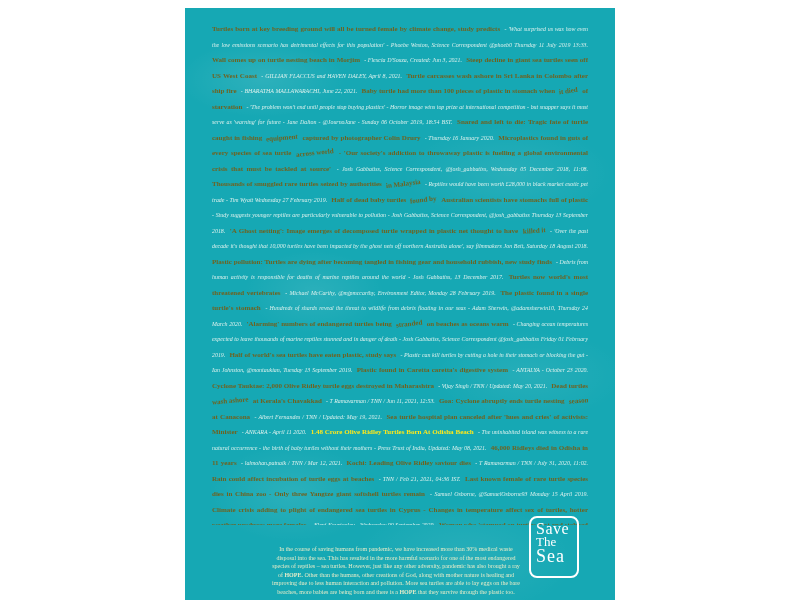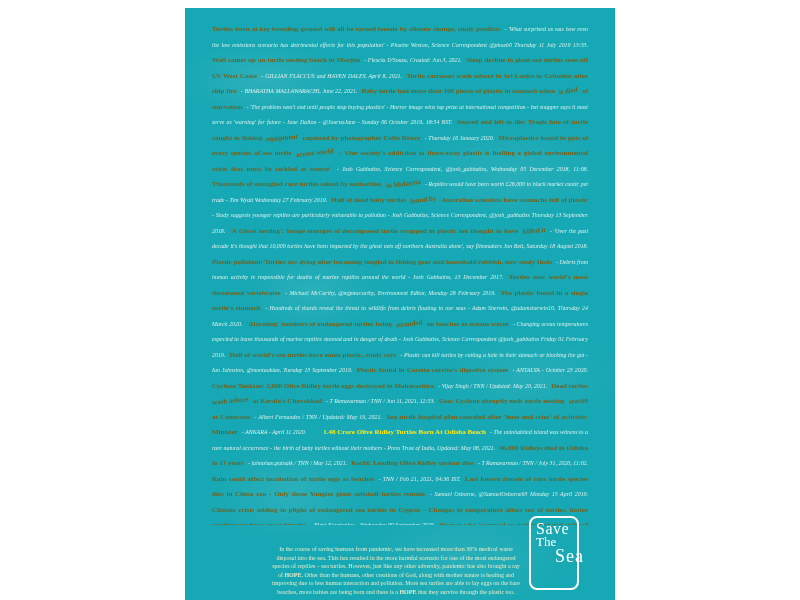--- a/index.html
+++ b/index.html
@@ -18,36 +18,36 @@
       radial-gradient(ellipse 160px 80px at 65% 93%, rgba(255,255,255,0.08), transparent 70%),
       var(--poster-bg,#16a8b4);
   }
   .collage{
     position:absolute;left:27px;right:27px;top:12px;height:505px;
     overflow:hidden;text-align:justify;line-height:11.5px;
   }
   .seg{ }
   .seg.h {font-weight:bold;font-size:7px;color:var(--headline,#6f6321);}
   .seg.a {font-style:italic;font-size:5.9px;color:var(--attrib,#ddf2ee);}
-  .seg.hy{font-weight:bold;font-size:7px;color:var(--highlight,#ffe81a);margin-left:13px;}
+  .seg.hy{font-weight:bold;font-size:7px;color:var(--highlight,#ffe81a);}
   .tilt{display:inline-block;}
   .footer-para{
     position:absolute;left:85px;top:537px;width:252px;
     font-size:6px;line-height:8.6px;text-align:center;
     color:var(--footer,#e6ecc8);
   }
   .footer-para .fb{font-weight:bold;}
   .logo{
-    position:absolute;left:344px;top:508px;width:50px;height:74px;
+    position:absolute;left:344px;top:508px;width:50px;height:62px;
     border:2px solid #ffffff;border-radius:8px;color:#ffffff;
     padding:2px 5px;box-sizing:border-box;text-align:left;
   }
   .logo .l1{font-size:16px;line-height:18px;letter-spacing:0.5px;}
   .logo .l2{font-size:13px;line-height:8px;}
-  .logo .l3{font-size:18px;line-height:20px;letter-spacing:1px;margin-left:19px;}
+  .logo .l3{font-size:18px;line-height:20px;letter-spacing:1px;}
 </style>
 </head>
 <body>
 
 <div class="poster">
   <div class="collage"><span class="seg h">Turtles born at key breeding ground will all be turned female by climate change, study predicts</span> <span class="seg a">- 'What surprised us was how even the low emissions scenario has detrimental effects for this population' - Phoebe Weston, Science Correspondent @phoeb0 Thursday 11 July 2019 13:33.</span> <span class="seg h">Wall comes up on turtle nesting beach in Morjim</span> <span class="seg a">- Flexcia D'Souza, Created: Jun 3, 2021.</span> <span class="seg h">Steep decline in giant sea turtles seen off US West Coast</span> <span class="seg a">- GILLIAN FLACCUS and HAVEN DALEY, April 8, 2021.</span> <span class="seg h">Turtle carcasses wash ashore in Sri Lanka in Colombo after ship fire</span> <span class="seg a">- BHARATHA MALLAWARACHI, June 22, 2021.</span> <span class="seg h">Baby turtle had more than 100 pieces of plastic in stomach when</span> <span class="seg h tilt" style="transform: rotate(-7deg);">it died</span> <span class="seg h">of starvation</span> <span class="seg a">- 'The problem won't end until people stop buying plastics' - Horror image wins top prize at international competition - but snapper says it must serve as 'warning' for future - Jane Dalton - @JournoJane - Sunday 06 October 2019, 18:54 BST.</span> <span class="seg h">Snared and left to die: Tragic fate of turtle caught in fishing</span> <span class="seg h tilt" style="transform: rotate(-5deg);">equipment</span> <span class="seg h">captured by photographer Colin Drury</span> <span class="seg a">- Thursday 16 January 2020.</span> <span class="seg h">Microplastics found in guts of every species of sea turtle</span> <span class="seg h tilt" style="transform: rotate(-6deg);">across world</span> <span class="seg h">- 'Our society's addiction to throwaway plastic is fuelling a global environmental crisis that must be tackled at source'</span> <span class="seg a">- Josh Gabbatiss, Science Correspondent, @josh_gabbatiss, Wednesday 05 December 2018, 11:08.</span> <span class="seg h">Thousands of smuggled rare turtles seized by authorities</span> <span class="seg h tilt" style="transform: rotate(-7deg);">in Malaysia</span> <span class="seg a">- Reptiles would have been worth £28,000 in black market exotic pet trade - Tim Wyatt Wednesday 27 February 2019.</span> <span class="seg h">Half of dead baby turtles</span> <span class="seg h tilt" style="transform: rotate(-6deg);">found by</span> <span class="seg h">Australian scientists have stomachs full of plastic</span> <span class="seg a">- Study suggests younger reptiles are particularly vulnerable to pollution - Josh Gabbatiss, Science Correspondent, @josh_gabbatiss Thursday 13 September 2018.</span> <span class="seg h">'A Ghost netting': Image emerges of decomposed turtle wrapped in plastic net thought to have</span> <span class="seg h tilt" style="transform: rotate(-4deg);">killed it</span> <span class="seg a">- 'Over the past decade it's thought that 10,000 turtles have been impacted by the ghost nets off northern Australia alone', say filmmakers Jon Bett, Saturday 18 August 2018.</span> <span class="seg h">Plastic pollution: Turtles are dying after becoming tangled in fishing gear and household rubbish, new study finds</span> <span class="seg a">- Debris from human activity is responsible for deaths of marine reptiles around the world - Josh Gabbatiss, 13 December 2017.</span> <span class="seg h">Turtles now world's most threatened vertebrates</span> <span class="seg a">- Michael McCarthy, @mjpmccarthy, Environment Editor, Monday 28 February 2019.</span> <span class="seg h">The plastic found in a single turtle's stomach</span> <span class="seg a">- Hundreds of shards reveal the threat to wildlife from debris floating in our seas - Adam Sherwin, @adamsherwin10, Thursday 24 March 2020.</span> <span class="seg h">'Alarming' numbers of endangered turtles being</span> <span class="seg h tilt" style="transform: rotate(-6deg);">stranded</span> <span class="seg h">on beaches as oceans warm</span> <span class="seg a">- Changing ocean temperatures expected to leave thousands of marine reptiles stunned and in danger of death - Josh Gabbatiss, Science Correspondent @josh_gabbatiss Friday 01 February 2019.</span> <span class="seg h">Half of world's sea turtles have eaten plastic, study says</span> <span class="seg a">- Plastic can kill turtles by cutting a hole in their stomach or blocking the gut - Ian Johnston, @montaukian, Tuesday 13 September 2019.</span> <span class="seg h">Plastic found in Caretta caretta's digestive system</span> <span class="seg a">- ANTALYA - October 23 2020.</span> <span class="seg h">Cyclone Tauktae: 2,000 Olive Ridley turtle eggs destroyed in Maharashtra</span> <span class="seg a">- Vijay Singh / TNN / Updated: May 20, 2021.</span> <span class="seg h">Dead turtles</span> <span class="seg h tilt" style="transform: rotate(-5deg);">wash ashore</span> <span class="seg h">at Kerala's Chavakkad</span> <span class="seg a">- T Ramavarman / TNN / Jun 11, 2021, 12:53.</span> <span class="seg h">Goa: Cyclone abruptly ends turtle nesting</span> <span class="seg h tilt" style="transform: rotate(-4deg);">season</span> <span class="seg h">at Canacona</span> <span class="seg a">- Albert Fernandes / TNN / Updated: May 19, 2021.</span> <span class="seg h">Sea turtle hospital plan canceled after 'hues and cries' of activists: Minister</span> <span class="seg a">- ANKARA - April 11 2020.</span> <span class="seg hy">1.48 Crore Olive Ridley Turtles Born At Odisha Beach</span> <span class="seg a">- The uninhabited island was witness to a rare natural occurrence - the birth of baby turtles without their mothers - Press Trust of India, Updated: May 08, 2021.</span> <span class="seg h">46,000 Ridleys died in Odisha in 11 years</span> <span class="seg a">- lalmohan.patnaik / TNN / Mar 12, 2021.</span> <span class="seg h">Kochi: Leading Olive Ridley saviour dies</span> <span class="seg a">- T Ramavarman / TNN / July 31, 2020, 11:02.</span> <span class="seg h">Rain could affect incubation of turtle eggs at beaches</span> <span class="seg a">- TNN / Feb 21, 2021, 04:36 IST.</span> <span class="seg h">Last known female of rare turtle species dies in China zoo - Only three Yangtze giant softshell turtles remain</span> <span class="seg a">- Samuel Osborne, @SamuelOsborne93 Monday 15 April 2019.</span> <span class="seg h">Climate crisis adding to plight of endangered sea turtles in Cyprus - Changes in temperature affect sex of turtles, hotter weather produces more females</span> <span class="seg a">- Eleni Kourtoglou - Wednesday 09 September 2020.</span> <span class="seg h">Woman who 'stamped on turtles nest and stabbed it with a wooden stake' arrested</span>            </div>
 
   <div class="footer-para"><span class="seg f">In the course of saving humans from pandemic, we have increased more than 30% medical waste disposal into the sea. This has resulted in the more harmful scenario for one of the most endangered species of reptiles – sea turtles. However, just like any other adversity, pandemic has also brought a ray of</span> <span class="seg fb">HOPE.</span> <span class="seg f">Other than the humans, other creations of God, along with mother nature is healing and improving due to less human interaction and pollution. More sea turtles are able to lay eggs on the bare beaches, more babies are being born and there is a</span> <span class="seg fb">HOPE</span> <span class="seg f">that they survive through the plastic too.</span> </div>
 
   <div class="logo">

